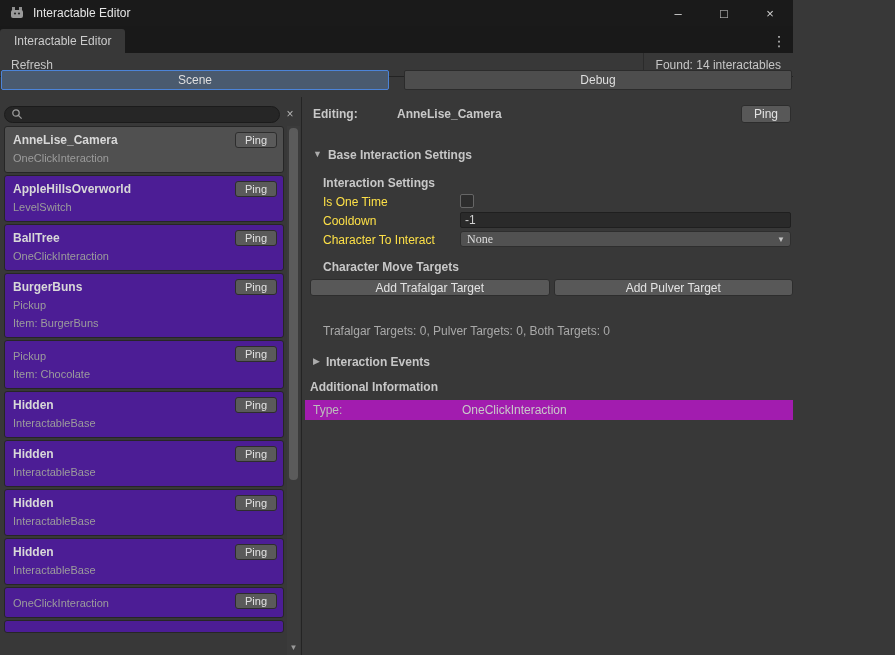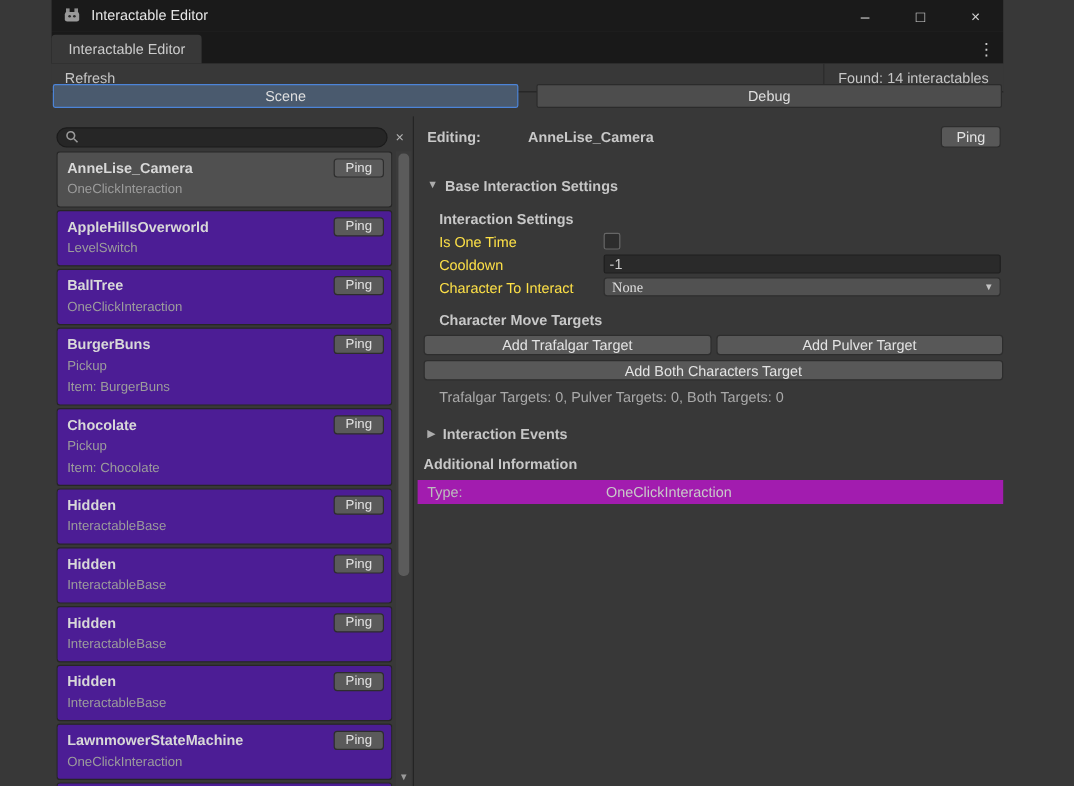--- a/index.html
+++ b/index.html
@@ -1,18 +1,18 @@
 <!DOCTYPE html>
 <html><head>
 <meta charset="utf-8">
 <style>
   * { margin:0; padding:0; box-sizing:border-box; }
   html,body { width:895px; height:655px; overflow:hidden; background:#383838;
               font-family:"Liberation Sans", sans-serif; }
-  .window { position:absolute; inset:0; width:793px; height:655px;margin-left:43px; }
+  .window { position:absolute; inset:0; width:793px; height:655px; }
 
   
   .titlebar { position:absolute; left:0; top:0; right:0; height:26px; background:#1A1A1A;
               display:flex; align-items:center; }
   .app-icon { margin-left:9px; width:16px; height:16px; flex:0 0 auto; }
   .title-text { margin-left:8px; font-size:12px; color:#E6E6E6; }
   .win-controls { margin-left:auto; display:flex; height:100%; }
   .win-btn { width:46px; display:flex; align-items:center; justify-content:center;
              color:#D2D2D2; font-size:13px; cursor:default; }
 
@@ -190,21 +190,20 @@
   </div>
           <div class="item">
     <div class="item-title">BurgerBuns</div>
     <div class="ping-btn">Ping</div>
     <div>
               <div class="subline">Pickup</div>
               <div class="subline">Item: BurgerBuns</div>
             </div>
   </div>
           <div class="item">
-    <div class="item-title">Chocolate</div>
     <div class="ping-btn">Ping</div>
     <div>
               <div class="subline">Pickup</div>
               <div class="subline">Item: Chocolate</div>
             </div>
   </div>
           <div class="item">
     <div class="item-title">Hidden</div>
     <div class="ping-btn">Ping</div>
     <div>
@@ -226,21 +225,20 @@
             </div>
   </div>
           <div class="item">
     <div class="item-title">Hidden</div>
     <div class="ping-btn">Ping</div>
     <div>
               <div class="subline">InteractableBase</div>
             </div>
   </div>
           <div class="item">
-    <div class="item-title">LawnmowerStateMachine</div>
     <div class="ping-btn">Ping</div>
     <div>
               <div class="subline">OneClickInteraction</div>
             </div>
   </div>
           <div class="item">
 
     <div></div>
   </div>
         </div>
@@ -289,21 +287,20 @@
           </div>
         </div>
       </div>
 
       <div class="subheader sh-targets">Character Move Targets</div>
 
       <div class="btn-row">
         <div class="ubtn">Add Trafalgar Target</div>
         <div class="ubtn">Add Pulver Target</div>
       </div>
-      <div class="ubtn both-btn">Add Both Characters Target</div>
 
       <div class="summary">Trafalgar Targets: 0, Pulver Targets: 0, Both Targets: 0</div>
 
       <div class="foldout fold-events">
         <span class="tri">▶</span>
         <span class="foldout-label">Interaction Events</span>
       </div>
 
       <div class="additional-header">Additional Information</div>
 

